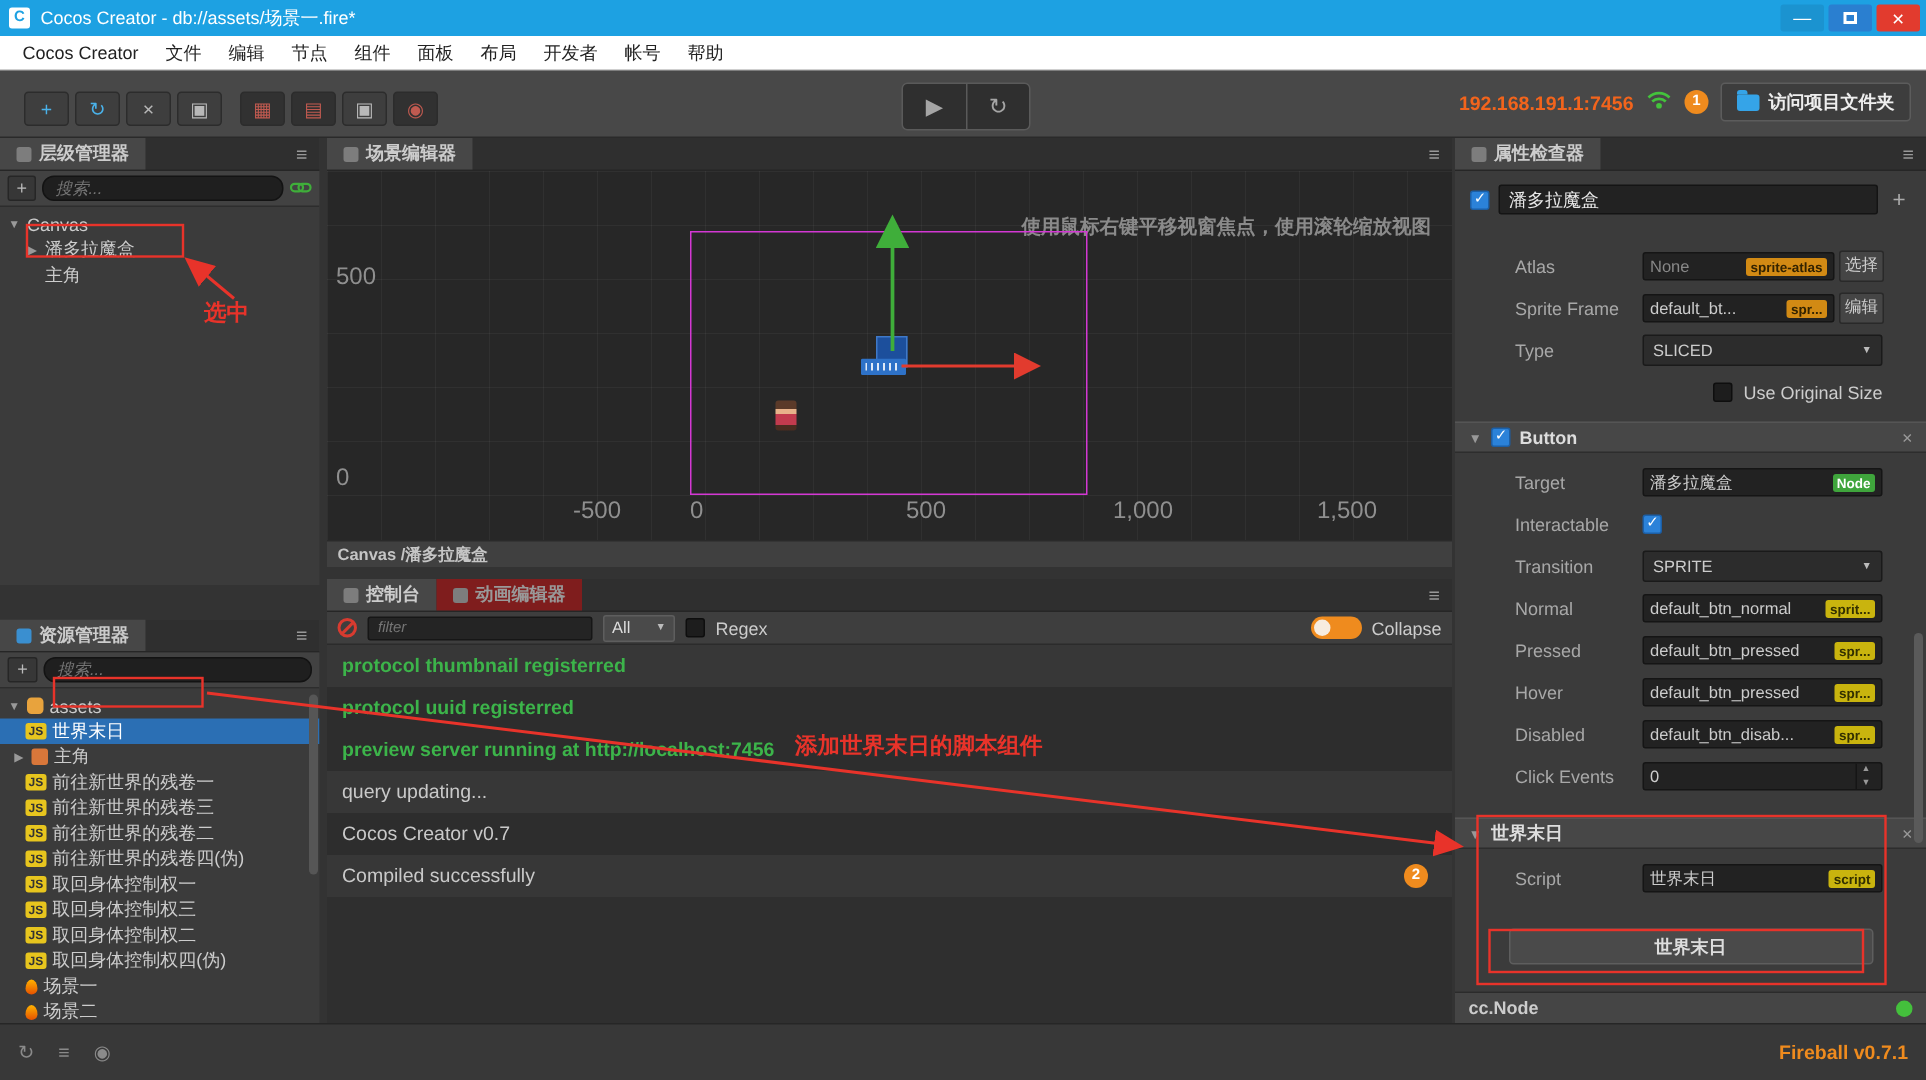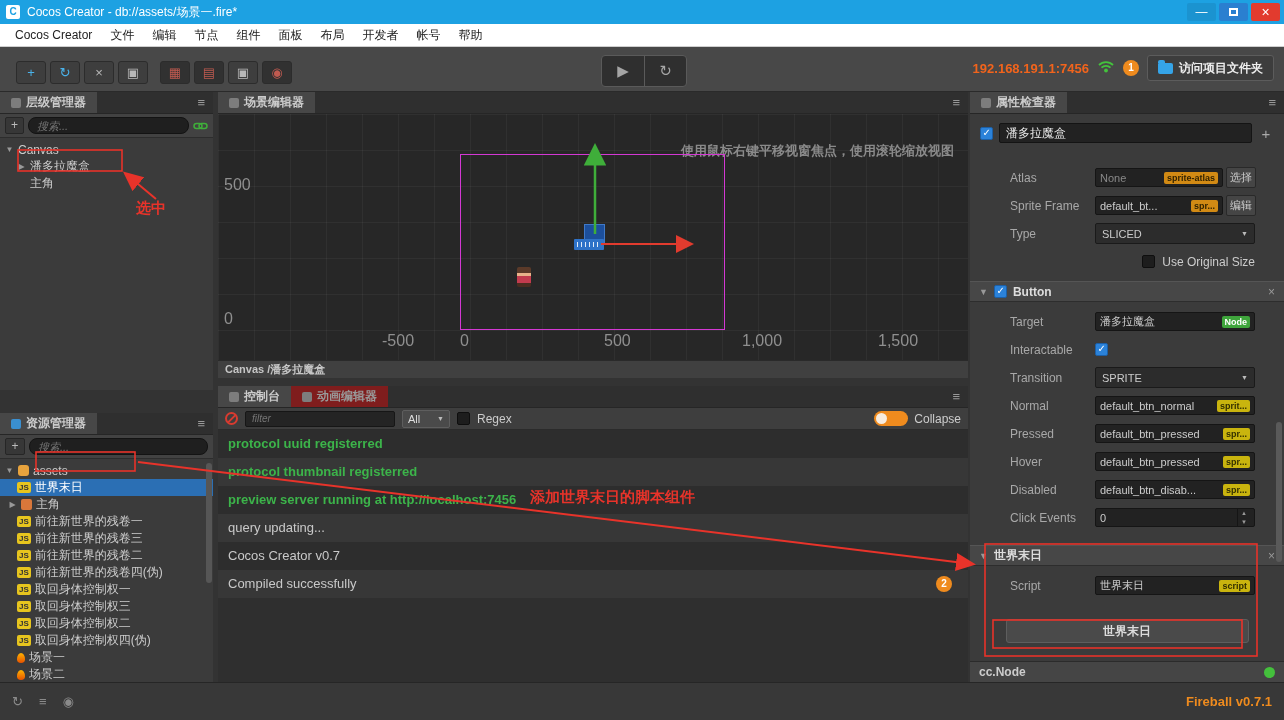--- a/index.html
+++ b/index.html
@@ -365,22 +365,22 @@
           <span class="dd-arrow">▼</span>
       </div>
       <span class="cb"></span>
       <span class="filter-label">Regex</span>
       <div class="collapse-wrap">
         <span class="toggle"></span>
         <span class="filter-label">Collapse</span>
       </div>
     </div>
     <div class="log-area">
+      <div class="log-row success light">protocol thumbnail registerred</div>
       <div class="log-row success dark">protocol uuid registerred</div>
-      <div class="log-row success light">protocol thumbnail registerred</div>
       <div class="log-row success dark">preview server running at http://localhost:7456</div>
       <div class="log-row light">query updating...</div>
       <div class="log-row dark">Cocos Creator v0.7</div>
       <div class="log-row light">
         <span>Compiled successfully</span>
         <span class="count-badge">2</span>
       </div>
     </div>
   </div>
 

